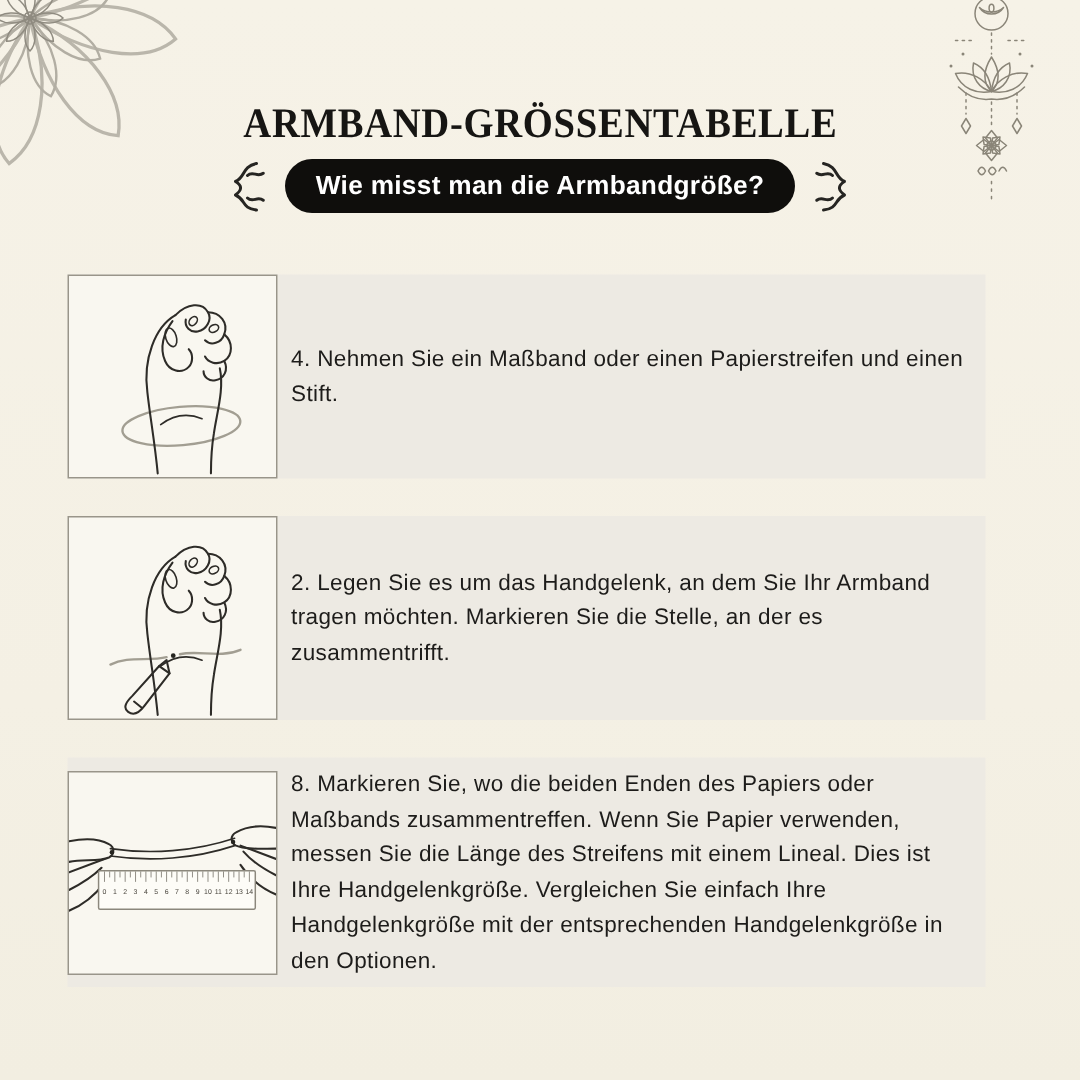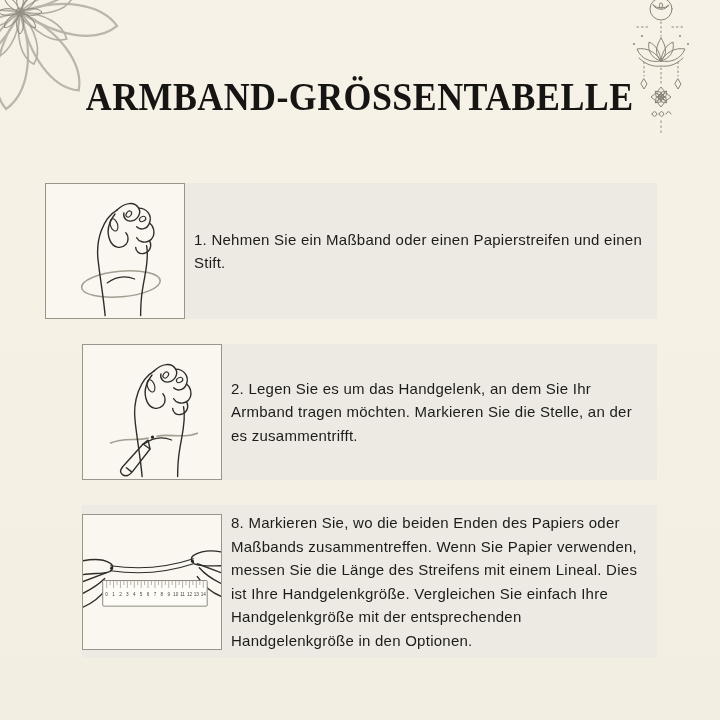--- a/index.html
+++ b/index.html
@@ -12,21 +12,21 @@
     color:#1d1c1a;
   }
   
   .decor-mandala{position:absolute;top:0;left:0;width:215px;height:195px;}
   .decor-lotus{position:absolute;top:0;left:606px;width:110px;height:155px;}
   
   .title{
     position:absolute;top:48px;left:0;width:720px;
     text-align:center;
     font-family:"Liberation Serif", serif;
-    font-weight:700;font-size:39px;letter-spacing:.5px;
+    font-weight:700;font-size:28px;letter-spacing:.5px;
     color:#161513;white-space:nowrap;
   }
   .title-inner{display:inline-block;transform:scaleX(.92);transform-origin:center;}
   
   .pill-row{
     position:absolute;top:106px;left:0;width:720px;
     display:flex;align-items:center;justify-content:center;gap:12px;
   }
   .pill{
     background:#0f0e0c;color:#ffffff;
@@ -39,21 +39,21 @@
   
   .steps{
     position:absolute;top:183px;left:45px;width:612px;
     display:flex;flex-direction:column;
   }
   .step-row{
     display:flex;align-items:center;
     background:#edeae3;
     min-height:136px;
   }
-  .step-row + .step-row{margin-top:25px;margin-left:37px;}
+  .step-row + .step-row{margin-top:25px;}
   .illus-box{
     flex:none;width:138px;height:134px;
     background:#f9f7f0;
     border:1px solid #99958a;
     box-sizing:content-box;
   }
   .illus-box svg{display:block;width:138px;height:134px;}
   .step-text{
     margin:0;padding:6px 14px 6px 9px;
     font-size:15px;line-height:23.5px;letter-spacing:.25px;
@@ -144,20 +144,35 @@
       <line x1="55" y1="121" x2="55" y2="136" stroke-dasharray="1.5,3.5"></line>
       <circle class="lotus-dot" cx="28" cy="44" r="1"></circle>
       <circle class="lotus-dot" cx="82" cy="44" r="1"></circle>
       <circle class="lotus-dot" cx="36" cy="36" r="1"></circle>
       <circle class="lotus-dot" cx="74" cy="36" r="1"></circle>
     </g>
   </svg>
 
   <h1 class="title"><span class="title-inner">ARMBAND-GRÖSSENTABELLE</span></h1>
 
+  <div class="pill-row">
+    <svg class="squiggle" viewBox="0 0 30 36">
+      <path class="orn" d="M23,3 C13,5 16,12 9,15 C14,18 13,21 9,24 C16,27 13,33 23,34"></path>
+      <path class="orn" d="M17,11 c3.5,-3.5 6.5,1.5 10.5,-1.5"></path>
+      <path class="orn" d="M17,26 c3.5,3.5 6.5,-1.5 10.5,1.5"></path>
+    </svg>
+    <div class="pill">Wie misst man die Armbandgröße?</div>
+    <svg class="squiggle" viewBox="0 0 30 36">
+      <g transform="scale(-1,1) translate(-30,0)">
+        <path class="orn" d="M23,3 C13,5 16,12 9,15 C14,18 13,21 9,24 C16,27 13,33 23,34"></path>
+        <path class="orn" d="M17,11 c3.5,-3.5 6.5,1.5 10.5,-1.5"></path>
+        <path class="orn" d="M17,26 c3.5,3.5 6.5,-1.5 10.5,1.5"></path>
+      </g>
+    </svg>
+  </div>
 
   <div class="steps">
 
     <section class="step-row">
       <div class="illus-box">
         <svg viewBox="0 0 140 135">
           <defs>
             <g id="hand-sketch">
               <path class="sk" d="M60,133 C58,112 55,96 53,78 C50,56 58,34 72,26"></path>
               <path class="sk" d="M72,26 C80,18 90,17 94,24 C97,29 93,36 87,37 C82,38 78,34 79,29"></path>
@@ -169,21 +184,21 @@
               <ellipse class="sk-thin" cx="69" cy="41" rx="3.6" ry="6.5" transform="rotate(-18 69 41)"></ellipse>
               <ellipse class="sk-thin" cx="84" cy="30" rx="2.4" ry="3.4" transform="rotate(38 84 30)"></ellipse>
               <ellipse class="sk-thin" cx="98" cy="35" rx="2.4" ry="3.4" transform="rotate(62 98 35)"></ellipse>
               <path class="sk-thin" d="M62,100 C70,94 80,92 90,96"></path>
             </g>
           </defs>
           <ellipse class="tape" cx="76" cy="101" rx="40" ry="13" transform="rotate(-5 76 101)"></ellipse>
           <use href="#hand-sketch"></use>
         </svg>
       </div>
-      <p class="step-text">1. Nehmen Sie ein Maßband oder einen Papierstreifen und einen Stift.</p>
+      <p class="step-text">4. Nehmen Sie ein Maßband oder einen Papierstreifen und einen Stift.</p>
     </section>
 
     <section class="step-row">
       <div class="illus-box">
         <svg viewBox="0 0 140 135">
           <path class="tape" d="M28,99 C40,93 54,97 66,94"></path>
           <path class="tape" d="M75,92 C88,89 102,95 116,89"></path>
           <use href="#hand-sketch"></use>
           <circle class="mark" cx="70.5" cy="93" r="1.6"></circle>
           <g class="sk">

